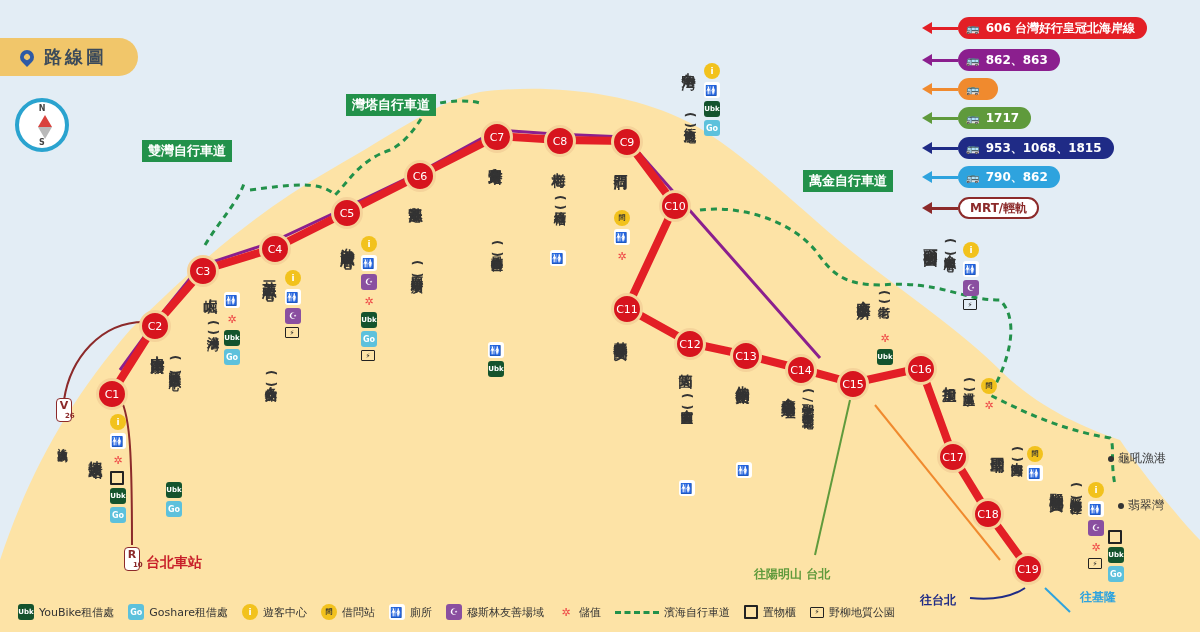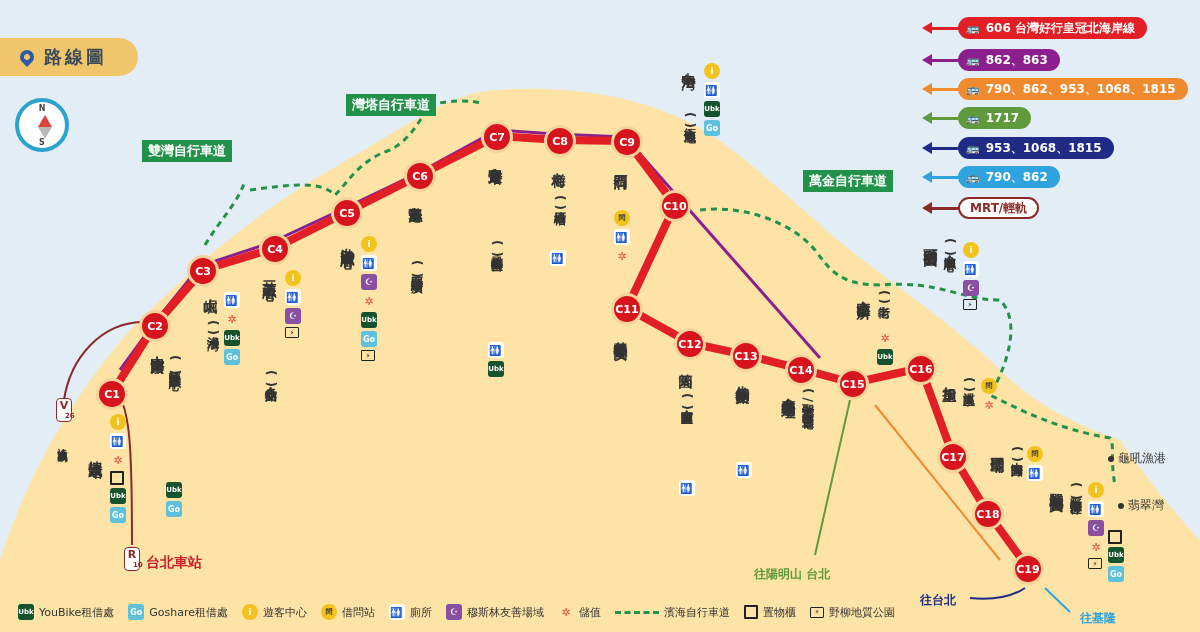--- a/index.html
+++ b/index.html
@@ -15,21 +15,21 @@
   .compass .up { position:absolute; left:19px; top:13px; border-left:7px solid transparent; border-right:7px solid transparent; border-bottom:12px solid #d9423d; width:0; height:0; }
   .compass .down { position:absolute; left:19px; top:25px; border-left:7px solid transparent; border-right:7px solid transparent; border-top:12px solid #b9b9b9; width:0; height:0; }
   .route-row { position:absolute; display:flex; align-items:center; height:22px; }
   .route-row .arrow { width:0; height:0; border-top:6px solid transparent; border-bottom:6px solid transparent; border-right:10px solid; }
   .route-row .line { width:26px; height:3px; }
   .route-row .pill { height:22px; border-radius:11px; color:#fff; font-weight:bold; font-size:12px; display:flex; align-items:center; padding:0 12px 0 8px; white-space:nowrap; }
   .route-row .pill .bus { font-size:11px; margin-right:6px; }
   .route-row .pill.mrt { background:#fff; color:#8c2a2a; border:2px solid #8c2a2a; height:18px; padding:0 10px; }
 
   .bike-tag { position:absolute; background:#22914a; color:#fff; font-size:13px; font-weight:bold; padding:2px 6px; white-space:nowrap; }
-  .stn { position:absolute; width:26px; height:26px; border-radius:50%; background:#d7141e; border:3px solid #f5d39a; color:#fff; font-size:11px; font-weight:bold; display:flex; align-items:center; justify-content:center; box-sizing:content-box; }
+  .stn { position:absolute; width:26px; height:26px; border-radius:50%; background:#d7141e; border:3px solid #f5d39a; color:#fff; font-size:11px; font-weight:normal; display:flex; align-items:center; justify-content:center; box-sizing:content-box; }
   .vlabel { position:absolute; writing-mode:vertical-rl; font-weight:bold; color:#333; font-size:14px; line-height:16px; letter-spacing:1px; }
   .vlabel.small { font-size:12px; }
   .icons { position:absolute; display:flex; flex-direction:column; gap:3px; }
   .ic { width:16px; height:16px; border-radius:3px; font-size:9px; display:flex; align-items:center; justify-content:center; color:#fff; font-weight:bold; }
   .ic.info { background:#f2c21d; border-radius:50%; }
   .ic.wc { background:#fff; color:#d7141e; font-size:10px; }
   .ic.ub { background:#14532d; font-size:7px; }
   .ic.go { background:#5dc1dc; font-size:8px; }
   .ic.mus { background:#8a4fa0; }
   .ic.ev { background:transparent; color:#e44; font-size:11px; }
@@ -97,21 +97,20 @@
   <span class="pill" style="background:#8b1f8e">
       <span class="bus">🚌</span>
       <span>862、863</span>
     </span>
 </div>
 <div class="route-row" style="left:922px;top:78px;">
   <span class="arrow" style="border-right-color:#f08a2e"></span>
     <span class="line" style="background:#f08a2e"></span>
   <span class="pill" style="background:#f08a2e">
       <span class="bus">🚌</span>
-      <span>790、862、953、1068、1815</span>
     </span>
 </div>
 <div class="route-row" style="left:922px;top:107px;">
   <span class="arrow" style="border-right-color:#5f9a3c"></span>
     <span class="line" style="background:#5f9a3c"></span>
   <span class="pill" style="background:#5f9a3c">
       <span class="bus">🚌</span>
       <span>1717</span>
     </span>
 </div>
@@ -292,21 +291,21 @@
     <span class="dot"></span>
     <span>龜吼漁港</span>
   </div>
 <div class="place" style="left:1118px;top:497px;">
     <span class="dot"></span>
     <span>翡翠灣</span>
   </div>
 
 <div class="dir" style="left:754px;top:566px;color:#5f9a3c;">往陽明山 台北</div>
 <div class="dir" style="left:920px;top:592px;color:#1f2b86;">往台北</div>
-<div class="dir" style="left:1080px;top:610px;color:#2ea3de;">往基隆</div>
+<div class="dir" style="left:1080px;top:589px;color:#2ea3de;">往基隆</div>
 
 <div class="bottom-legend">
   <span class="item">
       <span class="ic ub">Ubk</span>
       <span>YouBike租借處</span>
     </span>
   <span class="item">
       <span class="ic go">Go</span>
       <span>Goshare租借處</span>
     </span>

